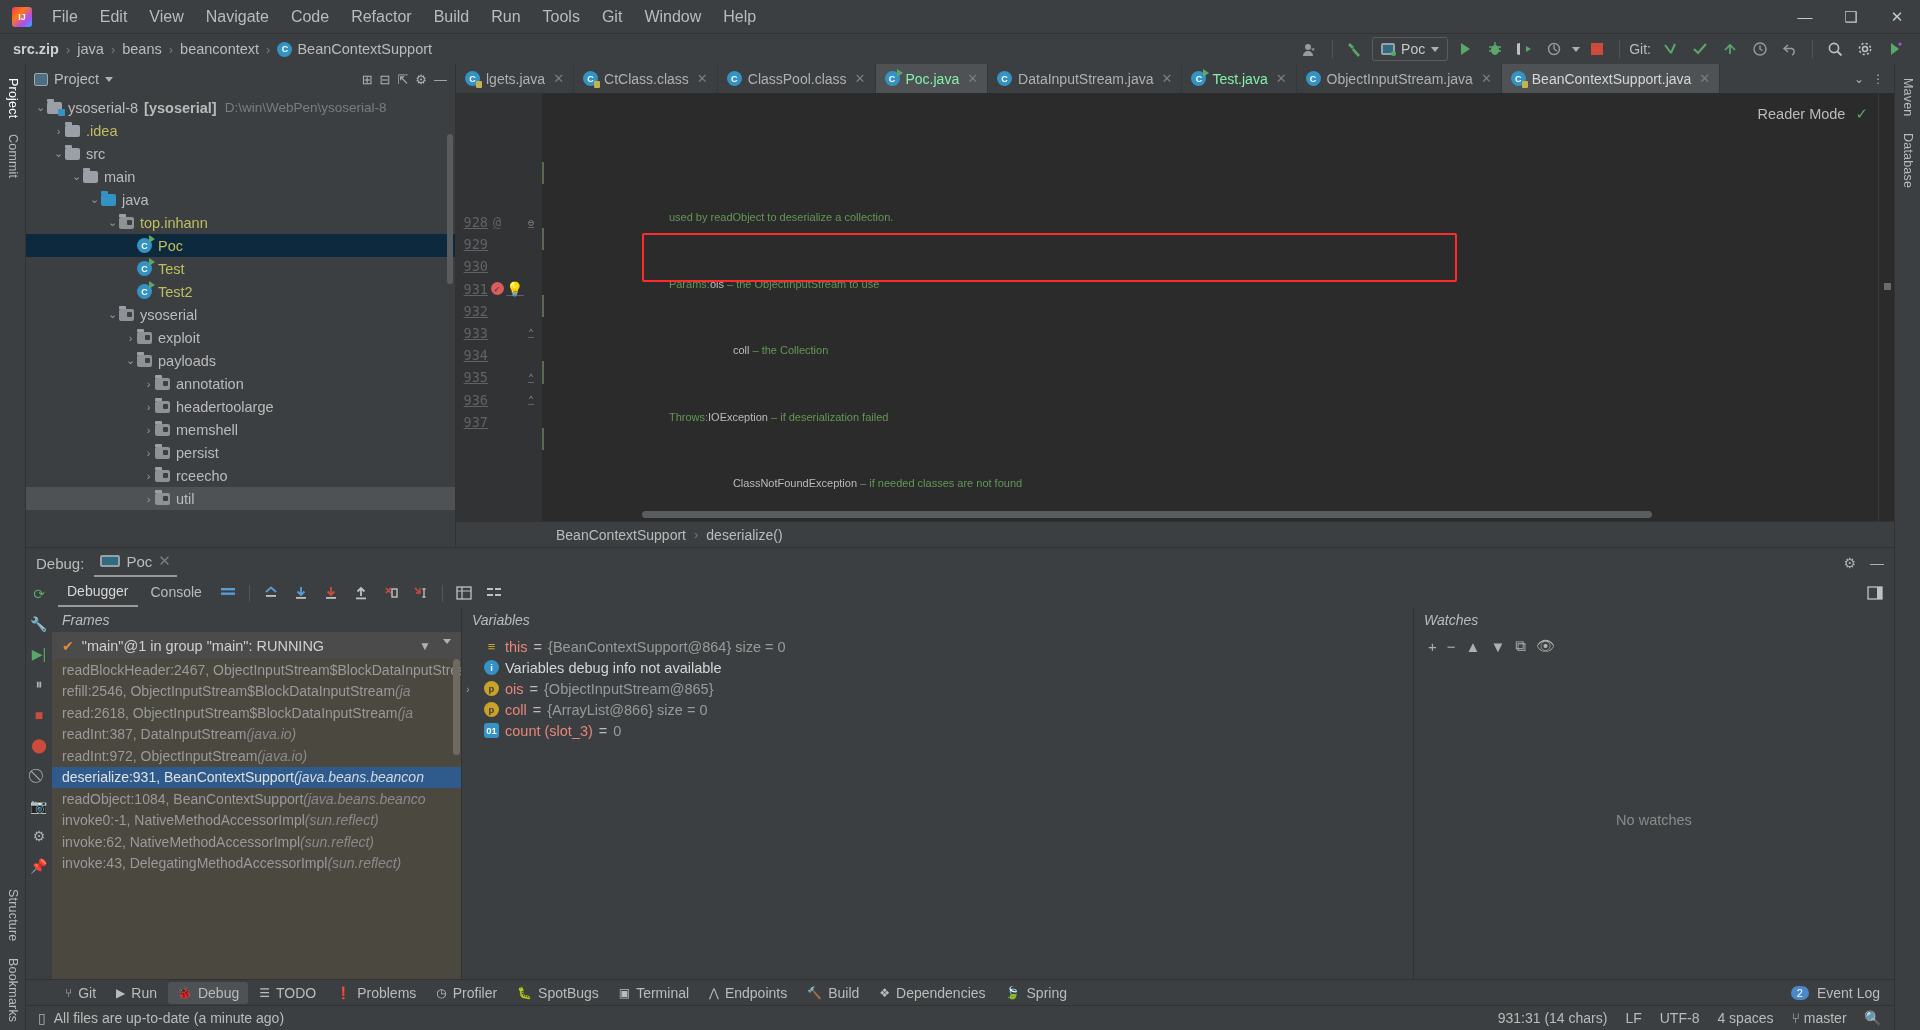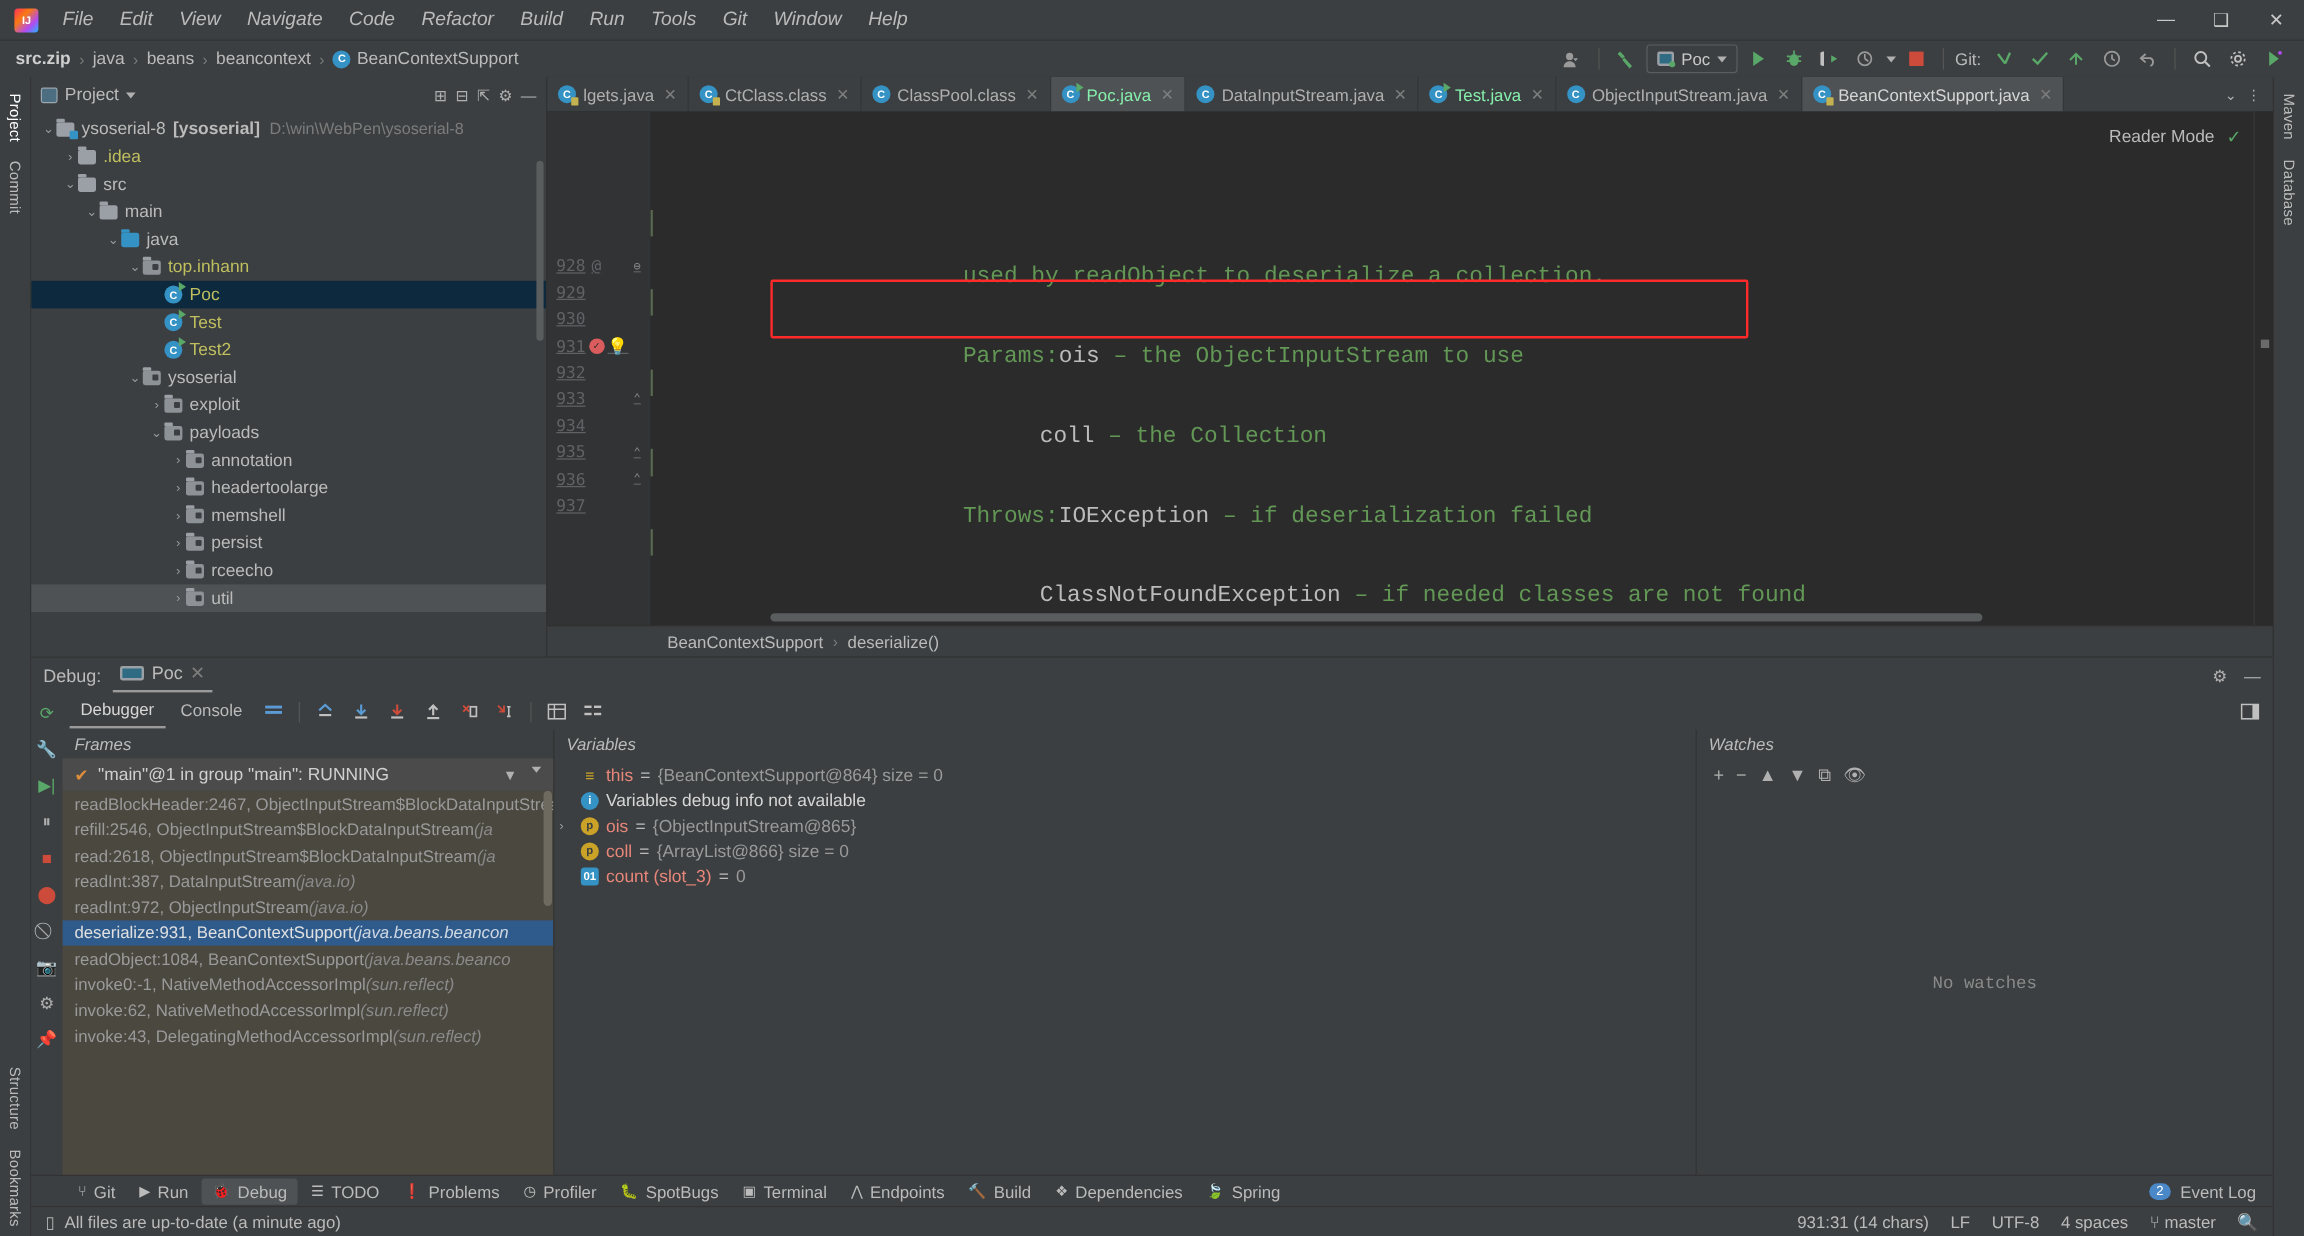--- a/index.html
+++ b/index.html
@@ -19,21 +19,21 @@
   }
   .ij-logo {
     width: 20px; height: 20px; margin-left: 12px; margin-right: 10px;
     border-radius: 3px; position: relative; flex: 0 0 20px;
     background: linear-gradient(135deg,#fe315d 0%,#f97a12 35%,#b24bf3 70%,#1fb6ff 100%);
   }
   .ij-logo::after {
     content: "IJ"; position: absolute; inset: 0; color: #fff; font-size: 9px;
     display: flex; align-items: center; justify-content: center; font-weight: bold;
   }
-  .menubar { display: flex; align-items: center; gap: 2px; font-style: italic; }
+  .menubar { display: flex; align-items: center; gap: 2px; }
   .menu-item {
     padding: 4px 10px; font-size: 16px; color: #bbbbbb; cursor: default; border-radius: 3px;
   }
   .win-title {
     position: absolute; left: 0; right: 0; text-align: center;
     font-size: 15px; color: #8c8c8c; pointer-events: none;
   }
   .win-ctrls { margin-left: auto; display: flex; align-items: center; height: 100%; z-index: 3; }
   .win-btn {
     width: 46px; height: 34px; display: flex; align-items: center; justify-content: center;
@@ -179,21 +179,21 @@
   }
   .gline { height: 22.2px; display: flex; align-items: center; justify-content: flex-end; padding-right: 4px; position: relative; text-decoration: underline; }
   .gnum { width: 32px; text-align: right; }
   .gmark { width: 18px; display: flex; align-items: center; justify-content: center; }
   .gfold { width: 14px; display: flex; align-items: center; justify-content: center; color: #8a8a8a; font-size: 10px; }
   .bp { width: 13px; height: 13px; border-radius: 50%; background: #db5c5c; position: relative; }
   .bp::after{content:"✓";position:absolute;inset:0;font-size:9px;color:#2b2b2b;display:flex;align-items:center;justify-content:center;}
   .bulb { color: #f0c040; font-size: 14px; }
   .code {
     flex: 1; min-width: 0; overflow: hidden; position: relative;
-    font-family: Liberation Mono, monospace; font-size: 19px; padding-top: 15px;
+    font-family: Liberation Sans, sans-serif; font-size: 11px; padding-top: 2px;
     line-height: 22.2px; white-space: pre;
   }
   .cl { height: 22.2px; padding-left: 14px; position: relative; }
   .cl.docline { padding-left: 14px; }
   .docbar { position: absolute; left: 0; top: 0; bottom: 0; width: 2px; background: #5a6a50; }
   .doc { color: #629755; }
   .redbox {
     position: absolute; border: 2.5px solid #ff2b2b; border-radius: 2px; pointer-events: none;
   }
   .ed-right {
@@ -270,21 +270,21 @@
     display: inline-flex; align-items: center; justify-content: center; color: #2b2b2b; }
   .vico.this { background: transparent; color: #c9a227; font-size: 13px; }
   .vico.info { background: #3592c4; color: #fff; border-radius: 50%; }
   .vico.p { background: #c9a227; color: #3c3f41; border-radius: 50%; }
   .vico.loc { background: #3592c4; color: #fff; }
   .vname { color: #e8867a; }
   .veq { color: #bbbbbb; }
   .vval { color: #9a9a9a; }
   .vplain { color: #d6d6d6; }
   .watch-tools { height: 28px; display: flex; align-items: center; gap: 10px; padding: 0 14px; color: #b0b0b0; font-size: 15px; }
-  .watch-empty { flex: 1; display: flex; align-items: center; justify-content: center; color: #8a8a8a; font-size: 14.5px; font-family: Liberation Mono, monospace; }
+  .watch-empty { flex: 1; display: flex; align-items: center; justify-content: center; color: #8a8a8a; font-size: 14.5px; }
 
   
   .toolwin {
     height: 26px; flex: 0 0 26px; background: #3c3f41; display: flex; align-items: center;
     gap: 2px; padding-left: 30px; font-size: 14px; color: #bbbbbb; border-top: 1px solid #323232;
   }
   .tw { display: flex; align-items: center; gap: 6px; padding: 3px 9px; border-radius: 3px; cursor: default; }
   .tw.active { background: #4e5254; }
   .tw-right { margin-left: auto; display: flex; align-items: center; gap: 8px; padding-right: 14px; }
   .badge { background: #4a88c7; color: #fff; font-size: 11px; border-radius: 8px; padding: 1px 6px; }

